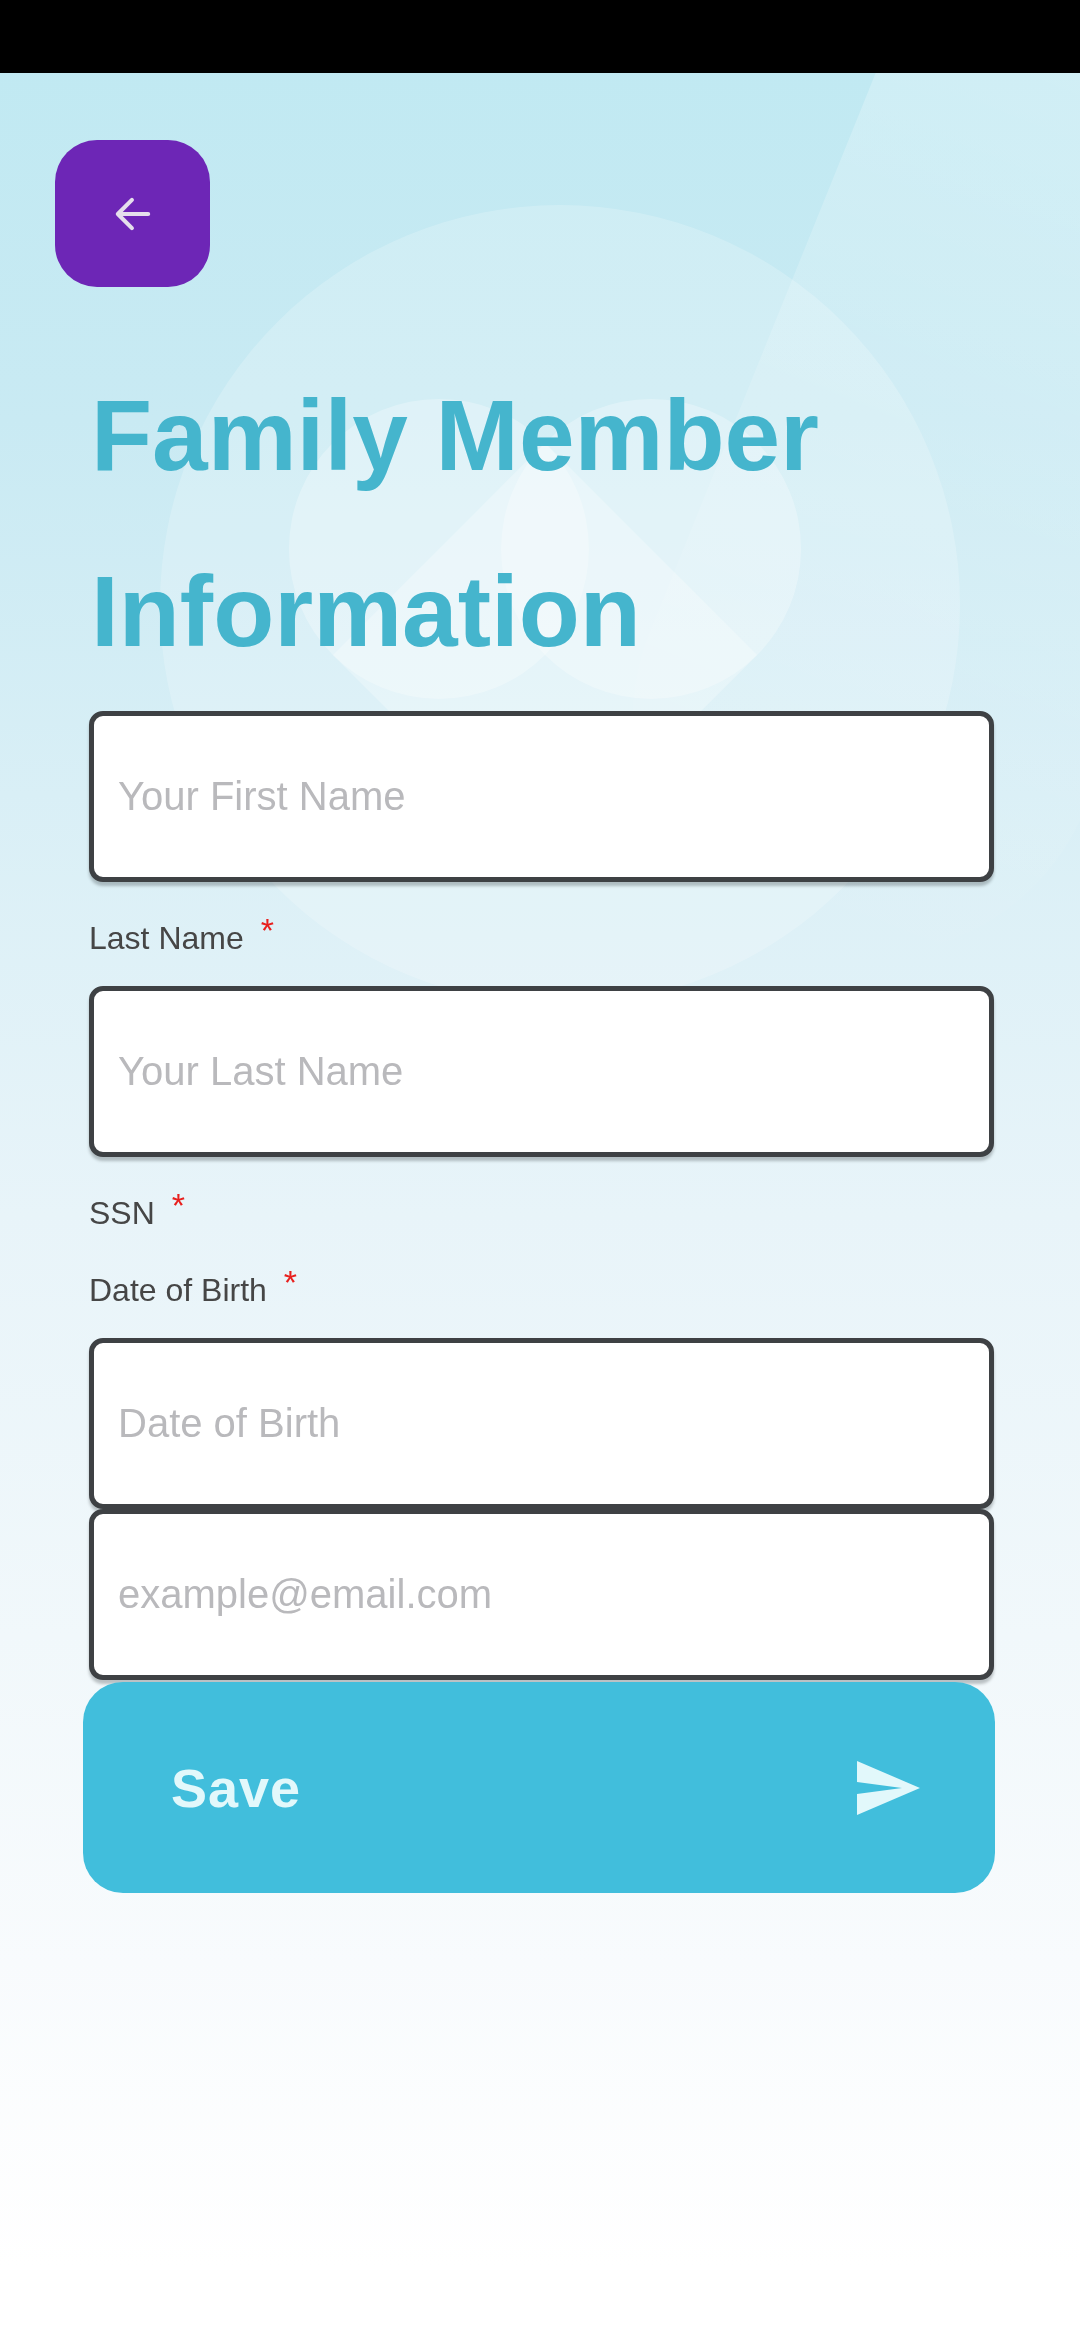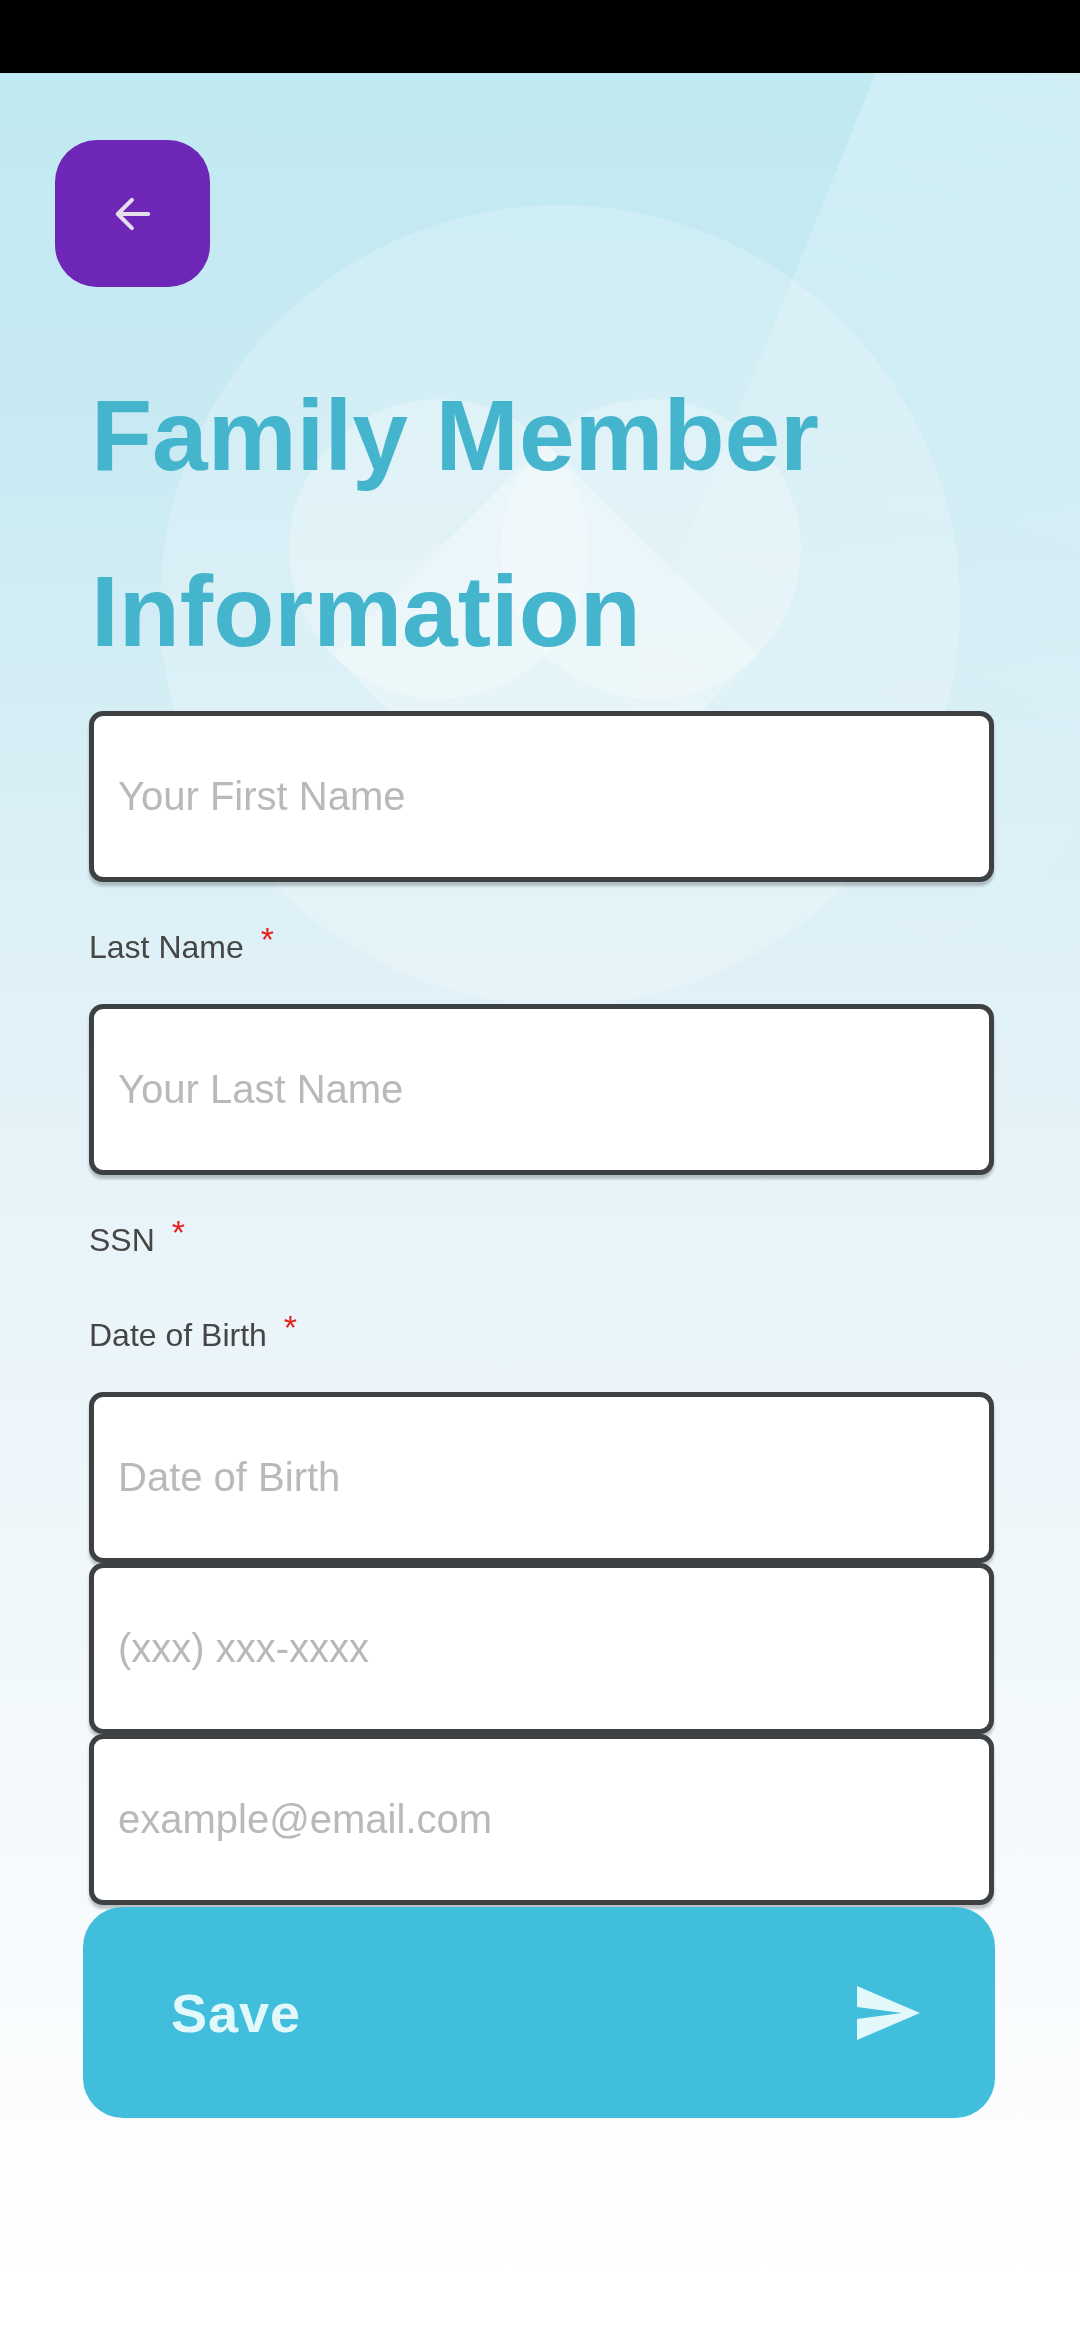--- a/index.html
+++ b/index.html
@@ -77,21 +77,21 @@
     letter-spacing: 0px;
     color: #45b5cd;
   }
 
   
   .form { margin: 12px 0 0 89px; width: 905px; }
 
   .field-label {
     margin: 34px 0 27px 0;
     font-size: 32px;
-    line-height: 60px;
+    line-height: 42px;
     color: #464646;
   }
   .field-label .req {
     color: #e8201e;
     font-size: 34px;
     margin-left: 8px;
     position: relative;
     top: -7px;
   }
 
@@ -175,21 +175,20 @@
 
     <div class="field-group">
       <div class="field-label">
         <span>Date of Birth</span>
         <span class="req">*</span>
       </div>
       <input class="field-input" type="text" placeholder="Date of Birth" style="">
     </div>
 
     <div class="field-group">
-      <input class="field-input" type="text" placeholder="(xxx) xxx-xxxx" style="">
     </div>
 
     <div class="field-group">
       <input class="field-input" type="text" placeholder="example@email.com" style="">
     </div>
 
     <button class="save-button">
       <span class="save-label">Save</span>
       <span class="send-icon">
         <svg width="84" height="72" viewBox="0 0 24 24" fill="#e2f8fb">

